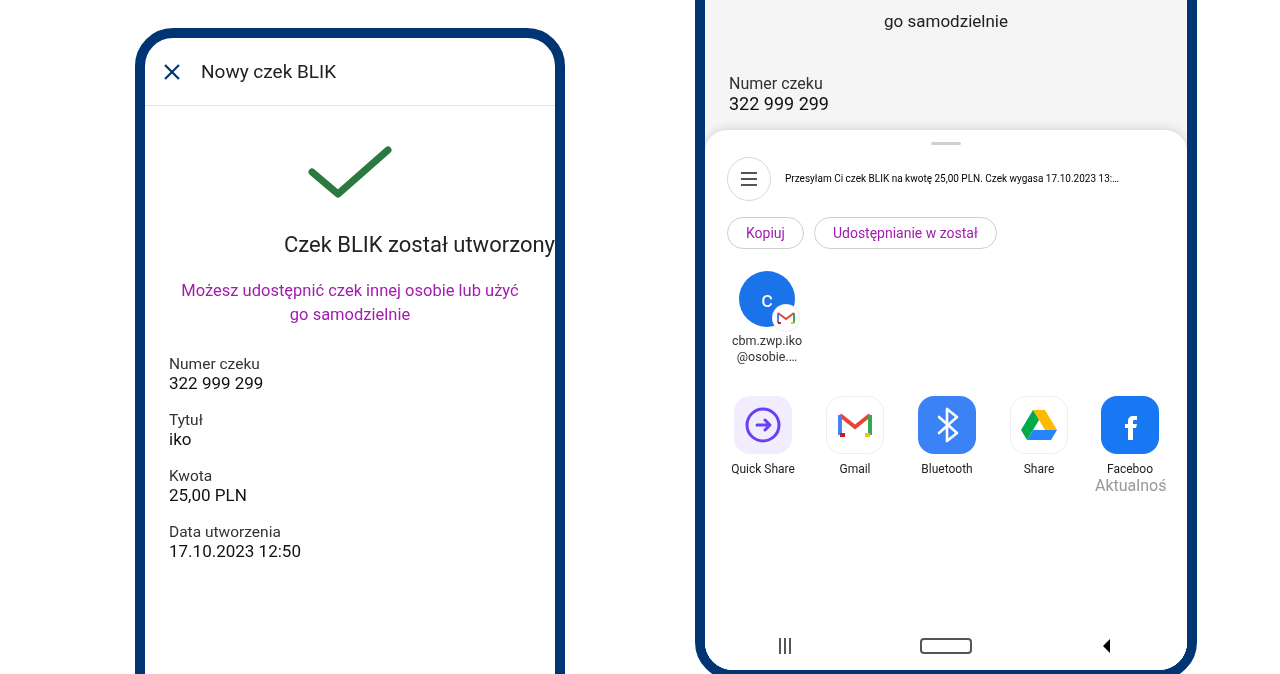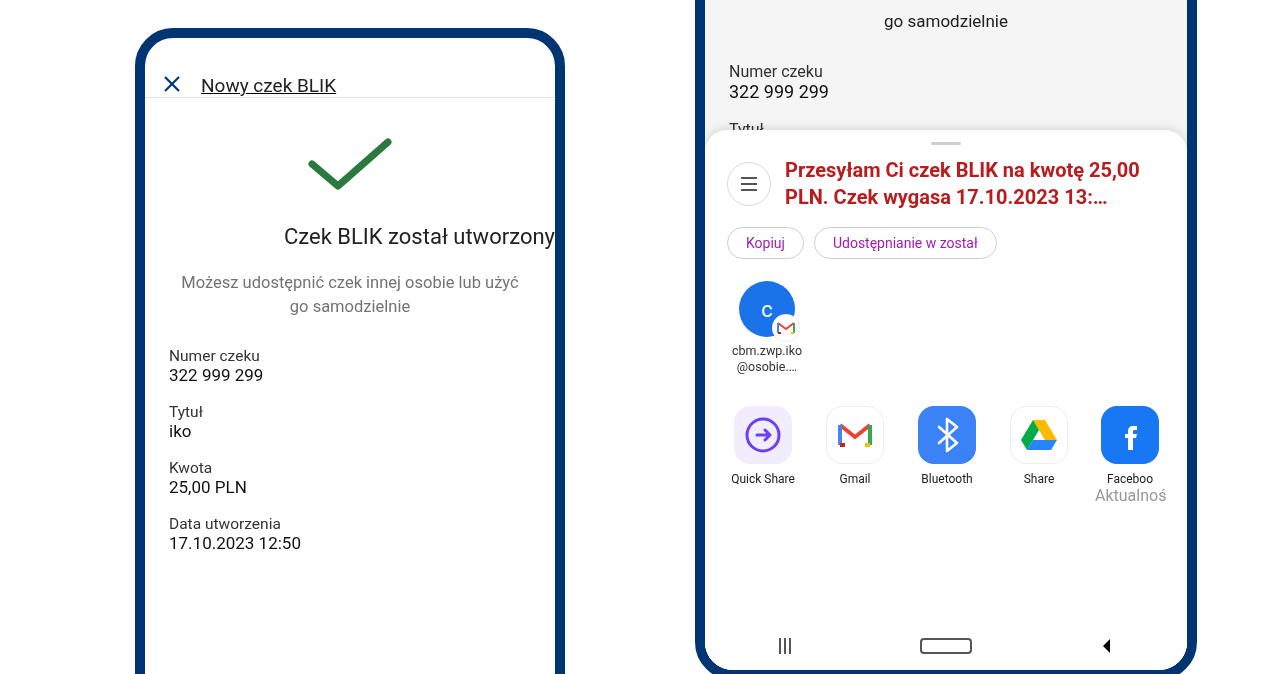--- a/index.html
+++ b/index.html
@@ -36,49 +36,48 @@
   .phone-right {
     left: 695px;
     top: -260px;
     width: 502px;
     height: 940px;
   }
 
   
   .header {
     display: flex;
-    align-items: flex-end;
-    height: 60px;
+    align-items: center;
+    height: 68px;
     padding: 0 14px;
     border-bottom: 1px solid #e3e3e3;
-    text-decoration: underline;
   }
   .close-icon { width: 26px; height: 26px; display:flex; align-items:center; justify-content:center; cursor:pointer; }
   .close-icon svg { stroke:#003574; stroke-width:2.2; }
   .header-title { font-size: 19px; color:#222; margin-left: 16px; }
 
   .check-wrap { display:flex; justify-content:center; margin: 38px 0 30px; }
   .check-wrap svg { stroke:#2a7a3f; stroke-width:7; fill:none; stroke-linecap:round; stroke-linejoin:round; }
 
   .big-title { text-align:right; font-size:22px; color:#222; margin-bottom:22px; }
-  .subtitle { text-align:center; font-size:16.5px; color:#737373; padding:0 28px; line-height:1.45; margin-bottom:28px; }
+  .subtitle { text-align:center; font-size:16.5px; color:#a21caf; padding:0 28px; line-height:1.45; margin-bottom:28px; }
 
   .fields { padding: 0 24px; }
   .field { margin-bottom: 18px; }
   .field .label { font-size:15.5px; color:#333; }
   .field .value { font-size:17px; color:#111; }
 
   
   .right-bg {
     position:absolute; inset:0;
     padding: 0 24px;
     padding-top: 260px;
     background:#fff;
   }
-  .right-bg .subtitle2 { text-align:center; font-size:17px; color:#222; line-height:1.4; padding:0 60px; margin-bottom:28px;}
+  .right-bg .subtitle2 { text-align:center; font-size:17px; color:#222; line-height:1.4; padding:0 60px; margin-bottom:40px;}
   .right-bg .label { font-size:16px; color:#333; }
   .right-bg .value { font-size:18px; color:#111; margin-bottom:18px;}
 
   .scrim {
     position:absolute; inset:0; background:rgba(0,0,0,0.04);
   }
 
   
   .share-sheet {
     position:absolute;
@@ -88,21 +87,21 @@
     border-top-left-radius: 22px;
     border-top-right-radius: 22px;
     box-shadow: 0 -2px 10px rgba(0,0,0,0.12);
     padding: 10px 22px 0;
   }
   .drag-handle { width:30px; height:3px; background:#cfcfcf; border-radius:3px; margin:2px auto 12px; }
 
   .share-top { display:flex; align-items:center; gap:14px; margin-bottom:16px;}
   .doc-icon { width:44px; height:44px; border:1px solid #d9d9d9; border-radius:50%; display:flex; align-items:center; justify-content:center; flex-shrink:0;}
   .doc-icon svg { stroke:#555; stroke-width:2; }
-  .share-text { font-size:20px; color:#b91c1c; line-height:1.35;font-weight:bold; }
+  .share-text { font-size:10px; color:#000000; line-height:1.35; }
 
   .chip-row { display:flex; gap:10px; margin-bottom:22px; }
   .chip { border:1px solid #cfcfcf; border-radius:20px; padding:7px 18px; font-size:14px; color:#a21caf; background:#fff; cursor:pointer;}
 
   .contact {
     width:80px; text-align:center; font-size:12.5px; color:#333; margin-bottom:28px;
   }
   .contact .avatar-wrap { position:relative; width:56px; height:56px; margin:0 auto 6px; }
   .contact .avatar { width:56px; height:56px; border-radius:50%; background:#1a73e8; color:#fff; display:flex; align-items:center; justify-content:center; font-size:22px; }
   .contact .badge { position:absolute; right:-4px; bottom:-4px; width:26px; height:26px; border-radius:50%; background:#fff; display:flex; align-items:center; justify-content:center; box-shadow:0 0 0 1px #eee;}

